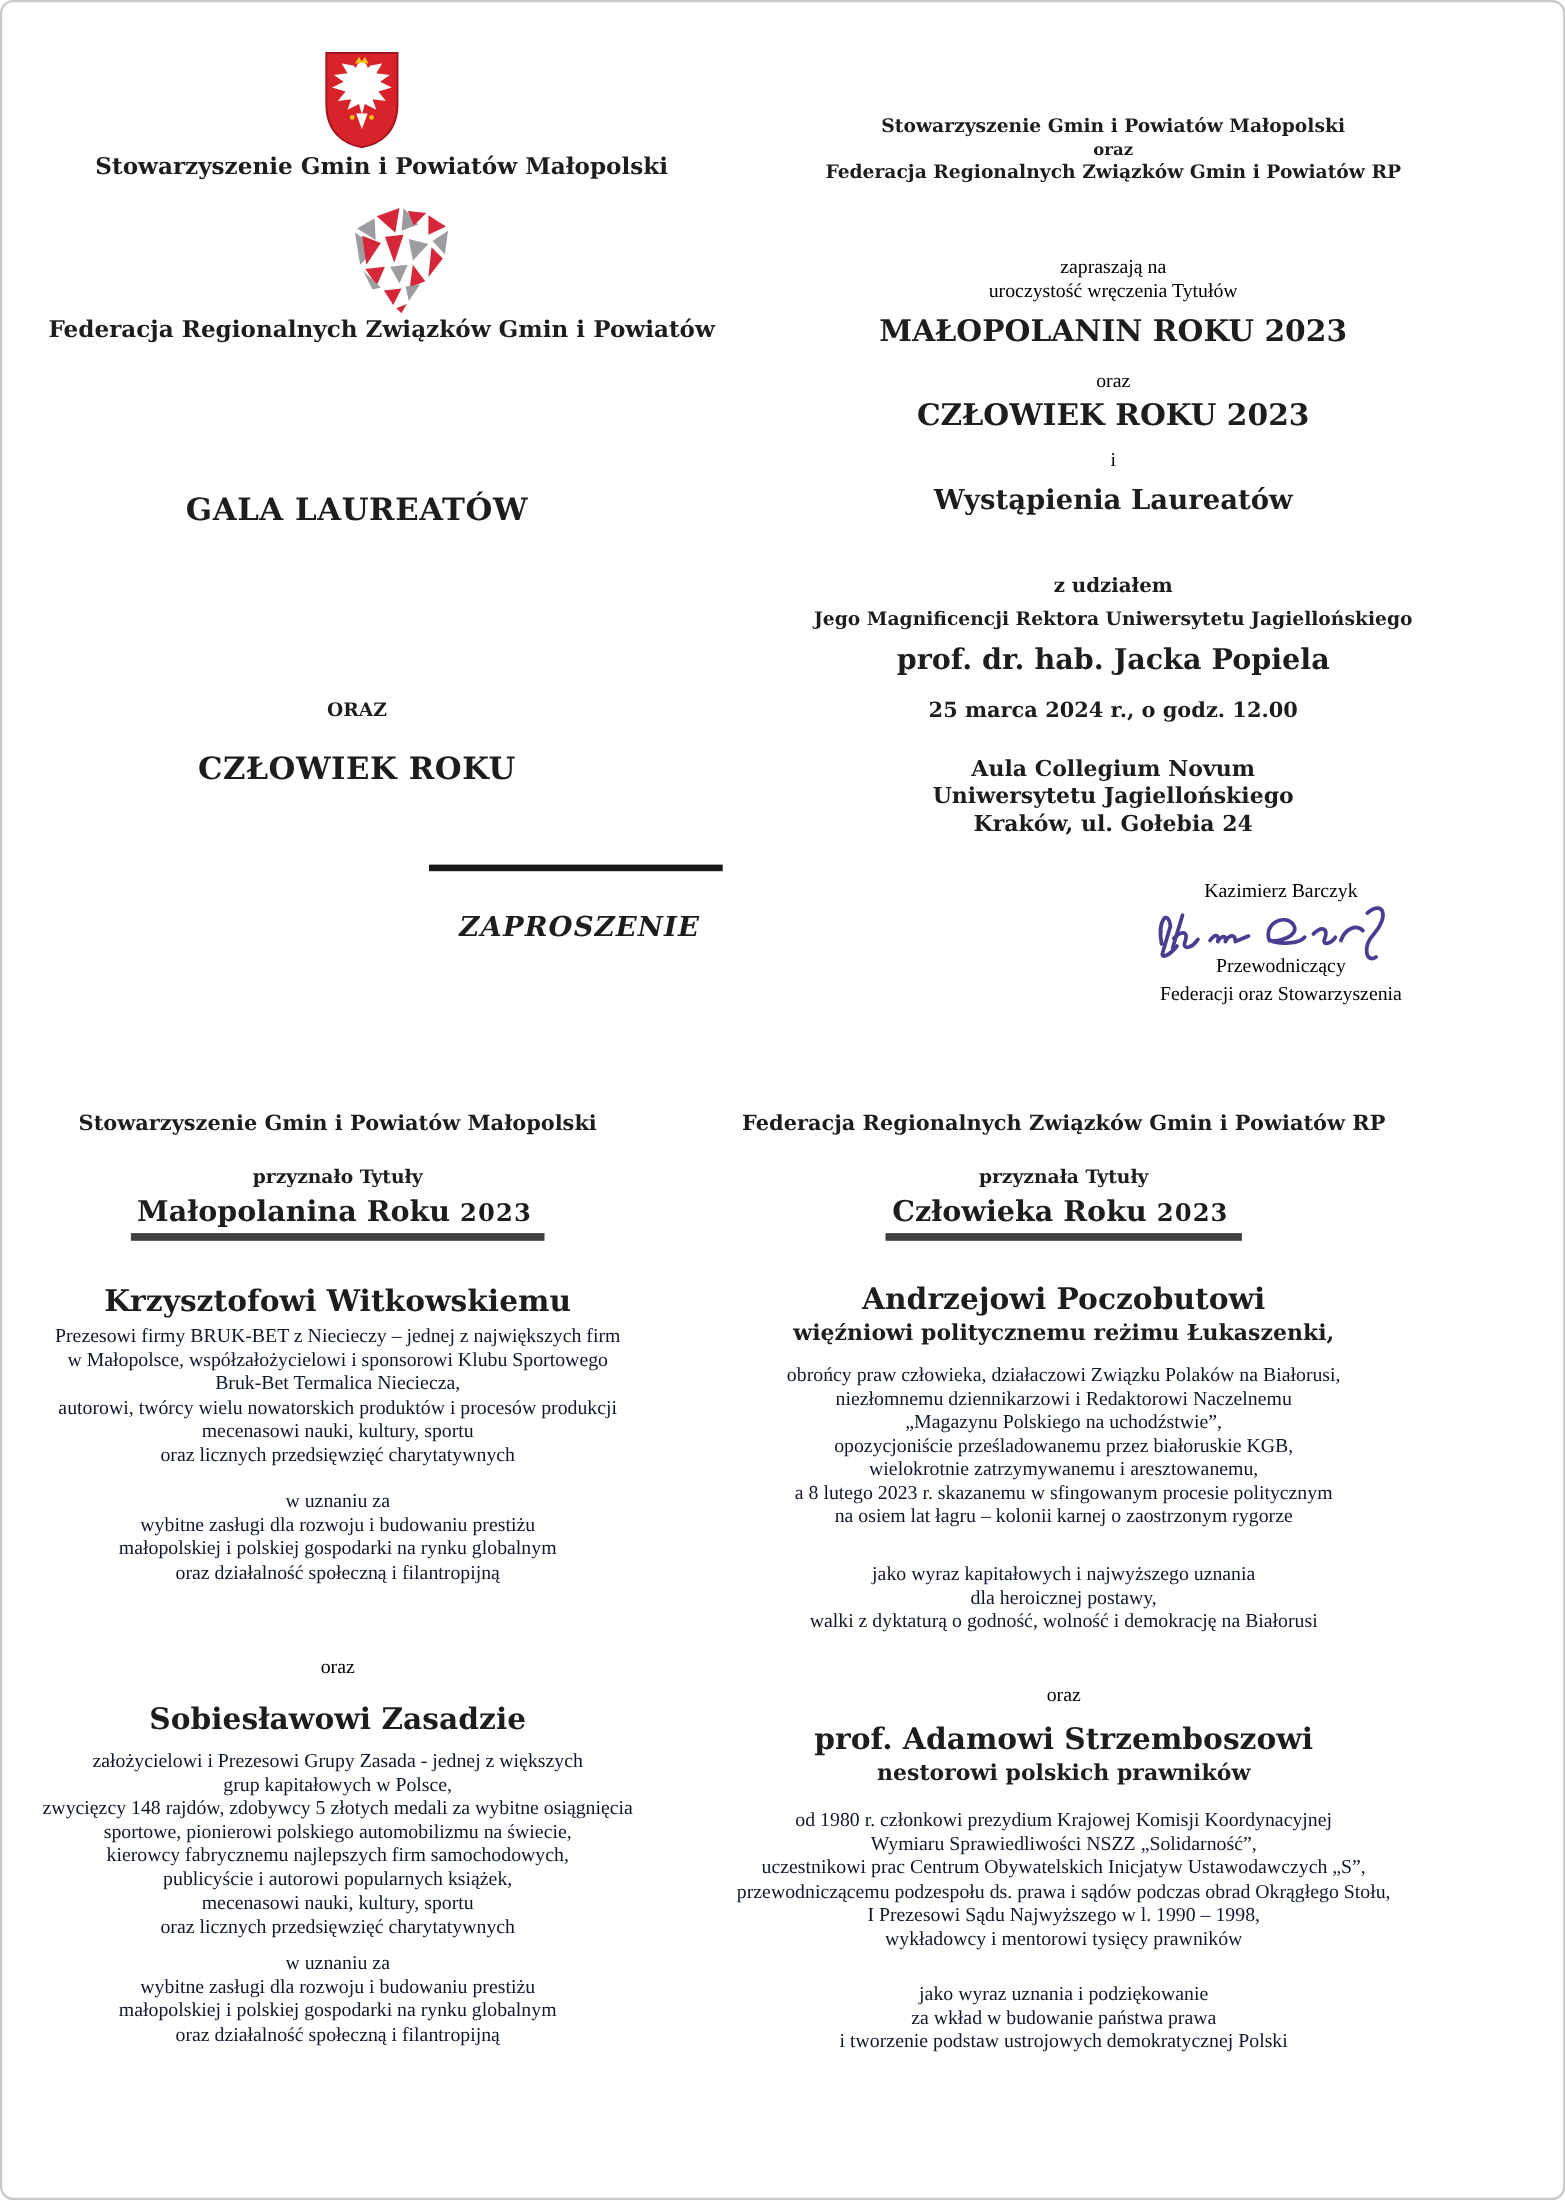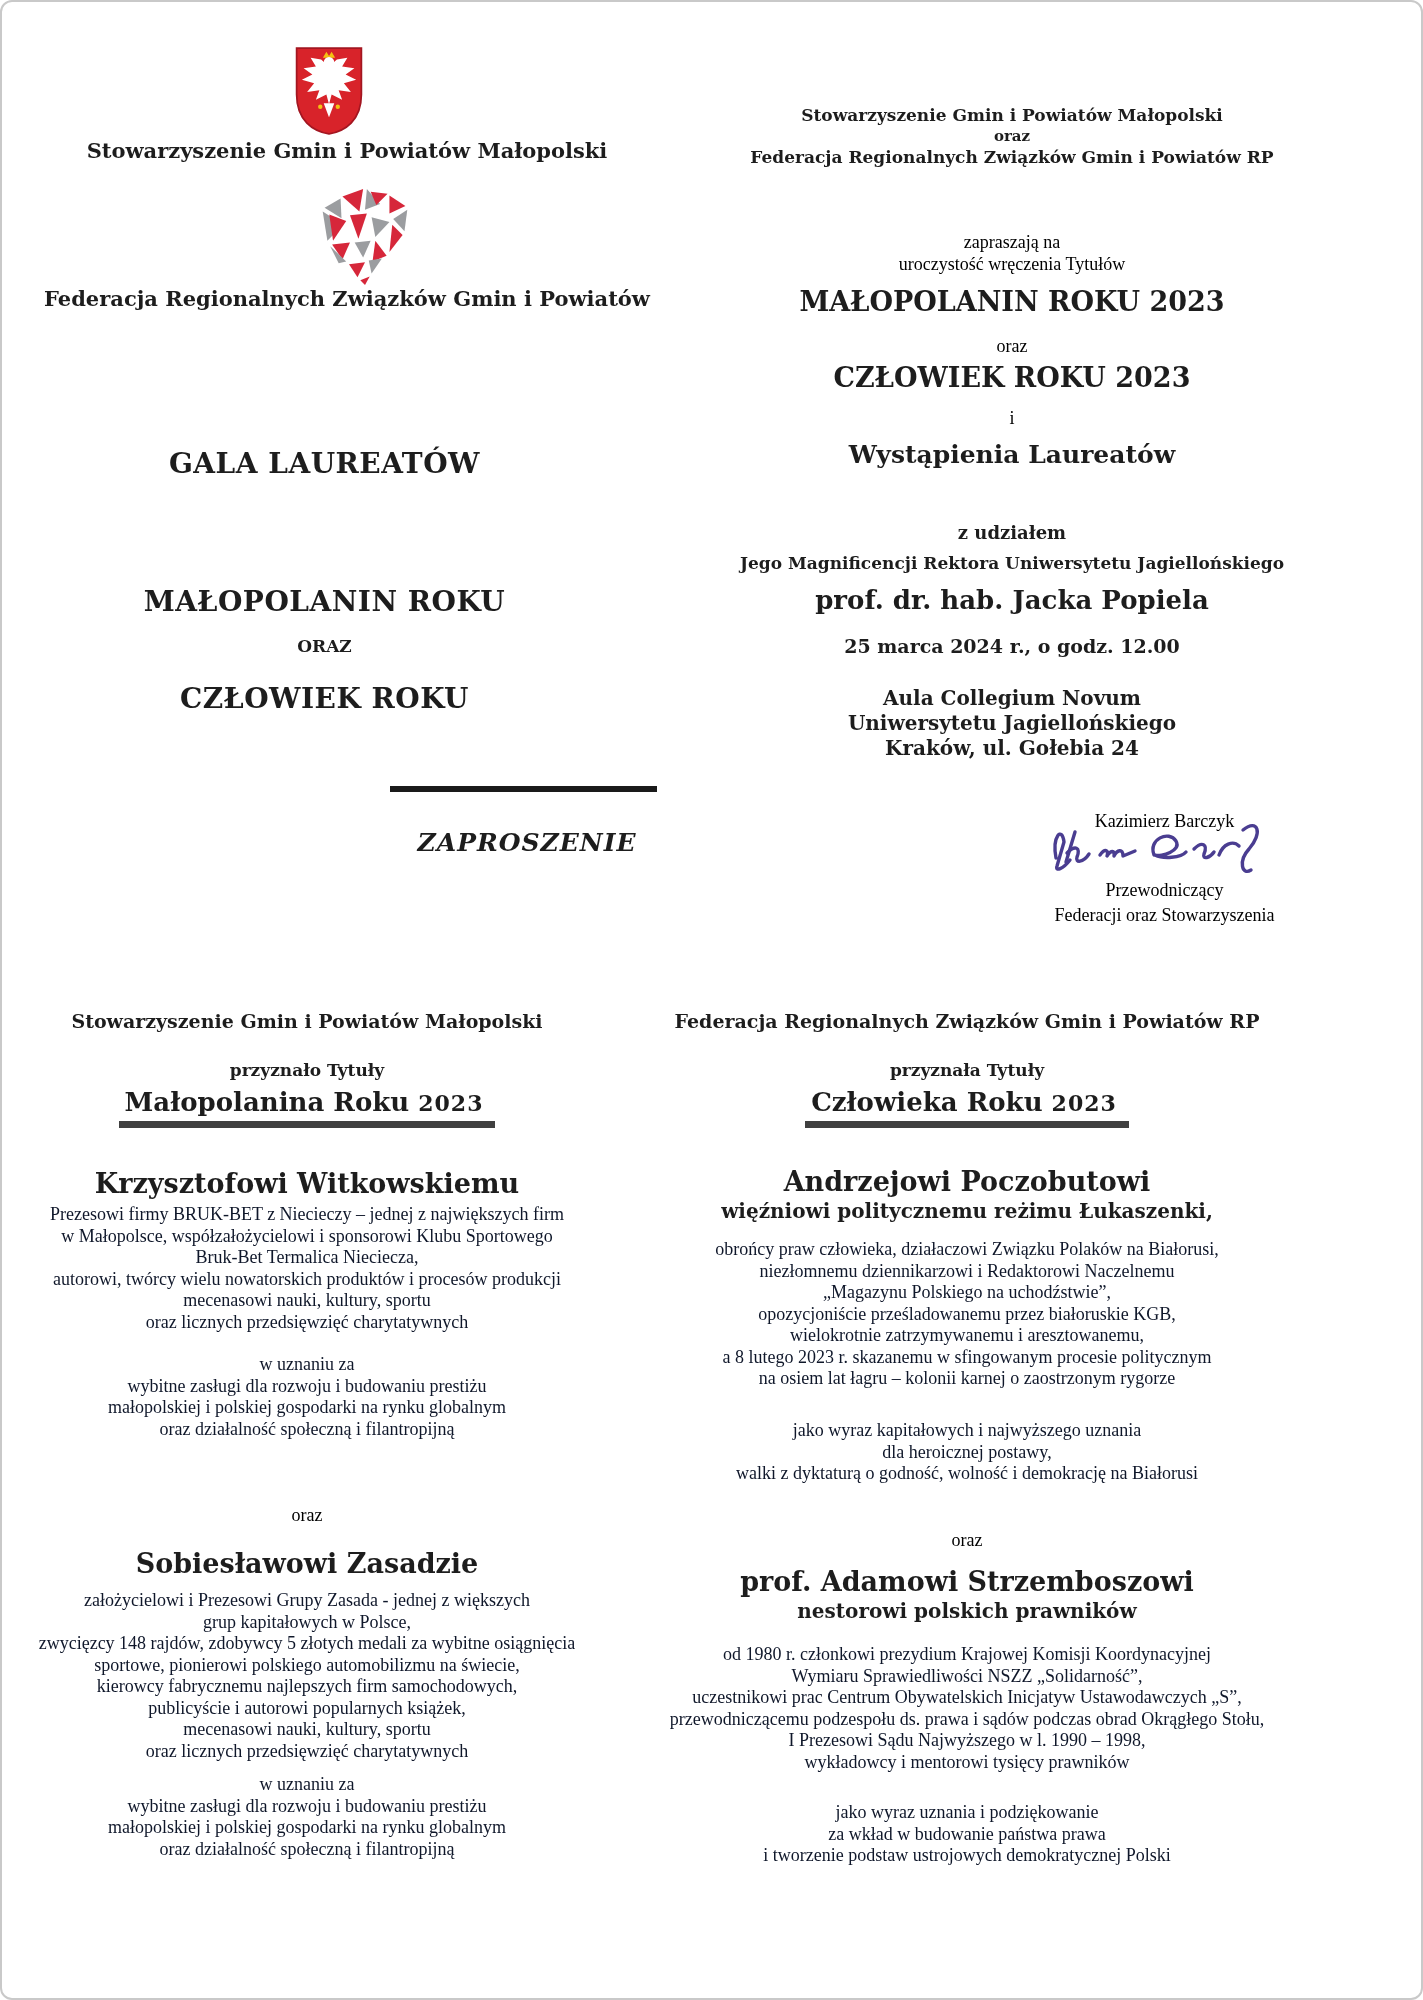--- a/index.html
+++ b/index.html
@@ -24,21 +24,21 @@
   .big{font-size:28px;white-space:nowrap;letter-spacing:0.5px;}
   .mid{font-size:27px;white-space:nowrap;}
   .conj{font-size:17px;}
   .conjrg{font-size:18px;}
   .inv{font-size:25px;font-style:italic;letter-spacing:1px;}
   .sp{font-size:25px;white-space:nowrap;}
   .b17{font-size:17px;white-space:nowrap;}
   .b19{font-size:19px;white-space:nowrap;}
   .b26{font-size:26px;white-space:nowrap;}
   .venue{font-size:20px;line-height:25px;}
-  .sig18{font-size:18px;white-space:nowrap;margin-top:12px;}
+  .sig18{font-size:18px;white-space:nowrap;}
   .sechd{font-size:19px;white-space:nowrap;}
   .award{font-size:26px;display:inline-block;border-bottom:7px solid #404040;padding:0 12px 4px 6px;white-space:nowrap;}
   .award .yr{font-size:22px;letter-spacing:1px;}
   .name{font-size:27px;white-space:nowrap;}
   .sub{font-size:20px;white-space:nowrap;}
   .body18{font-size:18px;line-height:21.5px;color:#0f172a;}
   .body18 .tline{white-space:nowrap;}
   .venue .tline,.recog .tline{white-space:nowrap;}
   .divider{left:388px;top:784px;width:267px;height:6px;background:#1a1a1a;}
 </style>
@@ -74,21 +74,20 @@
     <polygon points="39,60 56,58 48,76" fill="#9b9da0"></polygon>
     <polygon points="61,58 73,74 58,80" fill="#d6273a"></polygon>
     <polygon points="13,64 22,82 30,80" fill="#9b9da0"></polygon>
     <polygon points="33,83 50,81 42,97" fill="#d6273a"></polygon>
     <polygon points="54,79 68,77 57,93" fill="#9b9da0"></polygon>
     <polygon points="45,100 55,96 50,105" fill="#d6273a"></polygon>
   </svg>
   <div class="abs cl2 hd orglbl" style="top:284px">Federacja Regionalnych Związków Gmin i Powiatów</div>
 
   <div class="abs cl hd big" style="top:445px">GALA LAUREATÓW</div>
-  <div class="abs cl hd big" style="top:583px">MAŁOPOLANIN ROKU</div>
   <div class="abs cl hd conj" style="top:634px">ORAZ</div>
   <div class="abs cl hd big" style="top:680px">CZŁOWIEK ROKU</div>
   <div class="abs divider"></div>
   <div class="abs hd inv" style="left:275px;top:826px;width:500px;text-align:center">ZAPROSZENIE</div>
 
   <div class="abs cr hd orgsm" style="top:103px">Stowarzyszenie Gmin i Powiatów Małopolski</div>
   <div class="abs cr hd b17" style="top:125px;font-size:15px">oraz</div>
   <div class="abs cr hd orgsm" style="top:145px">Federacja Regionalnych Związków Gmin i Powiatów RP</div>
 
   <div class="abs cr rg conjrg" style="top:230px">zapraszają na</div>

